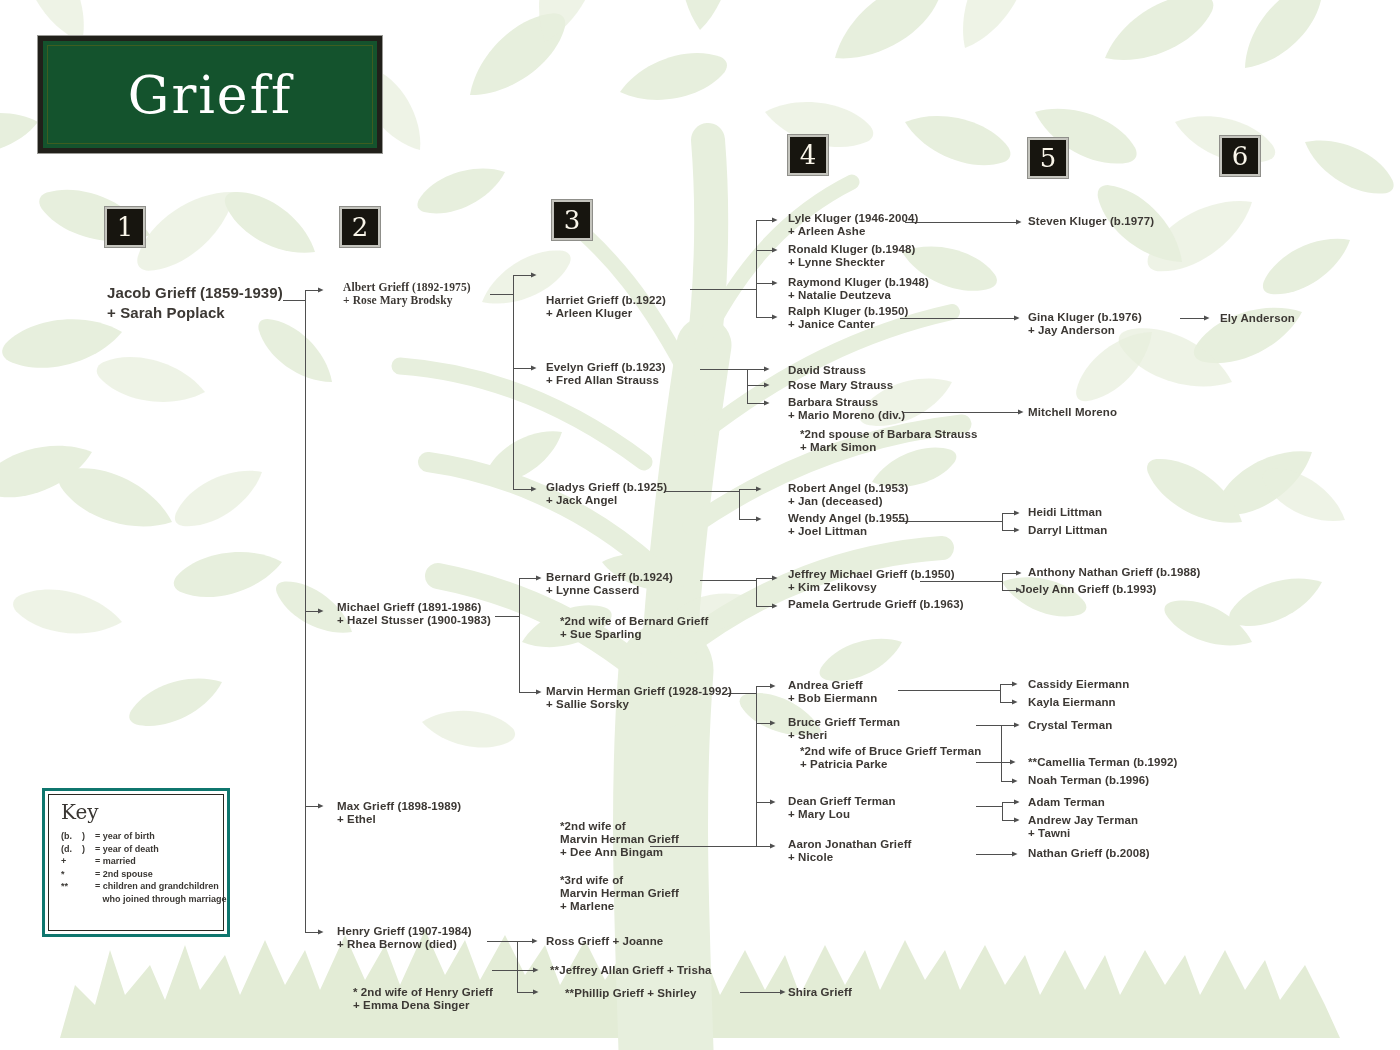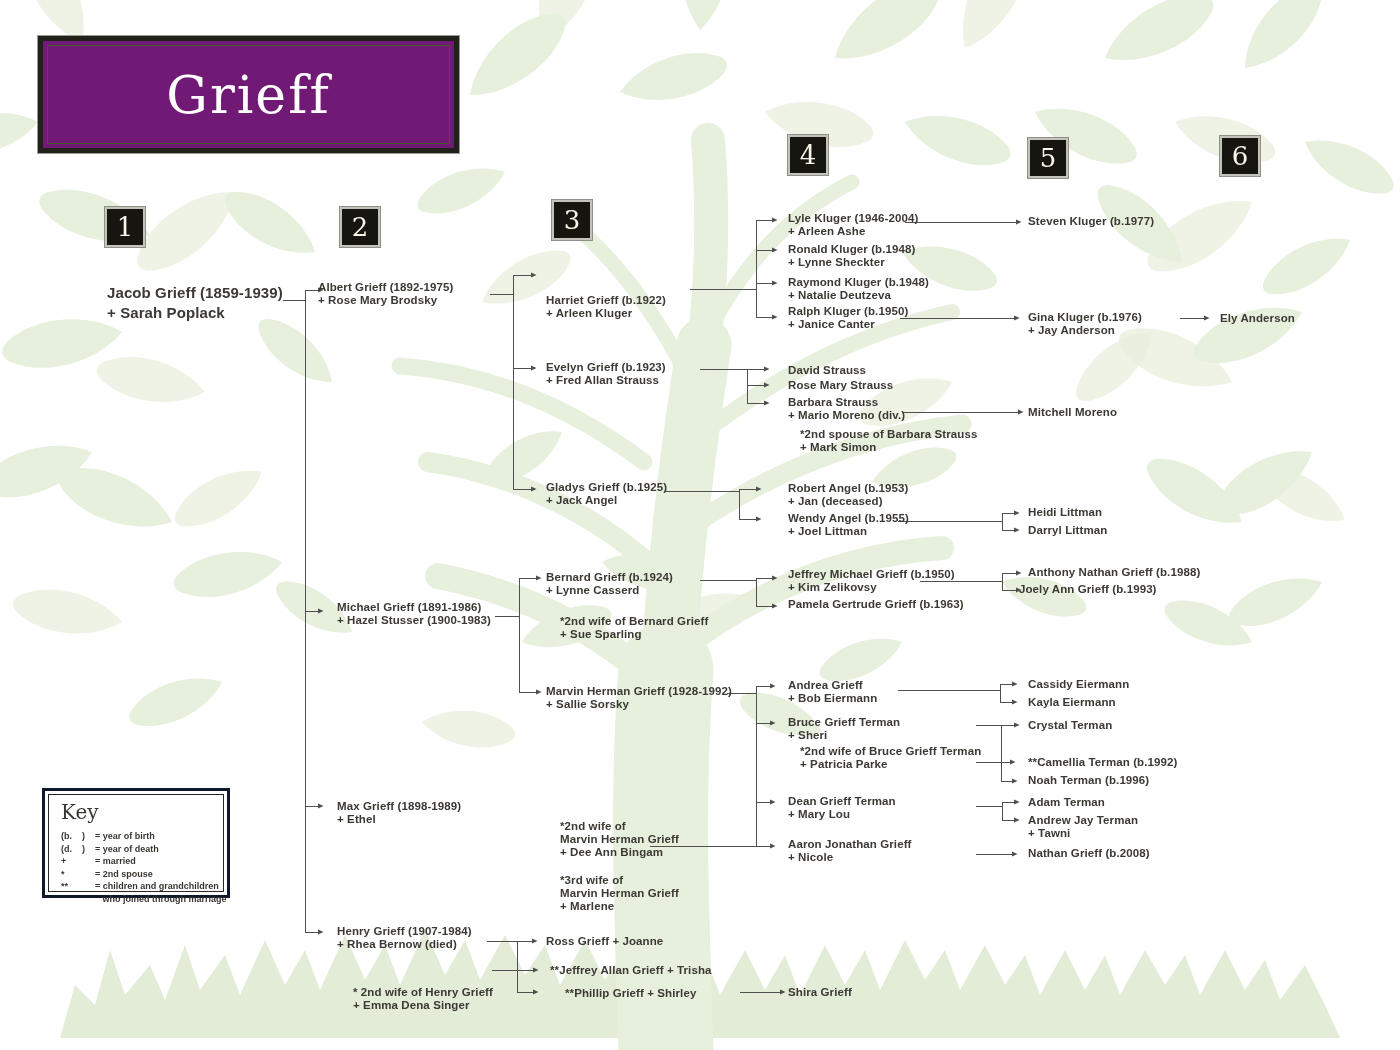--- a/index.html
+++ b/index.html
@@ -1,34 +1,34 @@
 <!DOCTYPE html>
 <html><head>
 <meta charset="utf-8">
 <style>
   html,body{margin:0;padding:0;background:#ffffff;}
   #stage{position:relative;width:1400px;height:1050px;background:#ffffff;overflow:hidden;
          font-family:"Liberation Sans",sans-serif;}
   svg.layer{position:absolute;left:0;top:0;}
   
-  .banner{position:absolute;left:38px;top:36px;width:421px;height:117px;background:#701a75;
+  .banner{position:absolute;left:38px;top:36px;width:344px;height:117px;background:#14532d;
           border:5px solid #21201a;box-sizing:border-box;box-shadow:0 0 0 1px #9a9a96;z-index:5;}
   .banner-inner{position:absolute;inset:4px;border:1px solid #3e5d20;display:flex;align-items:center;justify-content:center;}
   .banner-title{font-family:"DejaVu Serif",serif;color:#ffffff;font-size:52px;letter-spacing:2px;}
   
   .genmark{position:absolute;width:36px;height:36px;background:#17150f;border:2px solid #c4c4bd;
            box-shadow:0 0 0 1px #8f8f8a;color:#faf6ea;font-family:"DejaVu Serif",serif;font-size:26px;
            display:flex;align-items:center;justify-content:center;z-index:5;}
   
   .person{position:absolute;font-size:11.5px;line-height:13px;font-weight:700;color:#3c3834;
           letter-spacing:.1px;white-space:nowrap;z-index:6;}
   .person.large{font-size:15px;line-height:20px;}
   
-  .keybox{position:absolute;left:42px;top:788px;width:188px;height:110px;background:#ffffff;
-          border:3px solid #0f172a;box-sizing:border-box;z-index:5;}
+  .keybox{position:absolute;left:42px;top:788px;width:188px;height:149px;background:#ffffff;
+          border:3px solid #0f766e;box-sizing:border-box;z-index:5;}
   .keybox-inner{position:absolute;inset:3px;border:1px solid #2a2823;padding:5px 10px 0 12px;}
   .key-title{font-family:"DejaVu Serif",serif;font-size:20px;color:#3a3733;margin-bottom:6px;}
   .key-row{display:flex;font-size:9px;line-height:12.5px;font-weight:700;color:#3a3733;}
   .key-sym{width:34px;white-space:pre;flex:none;}
   .key-meaning{white-space:pre;}
 </style>
 </head>
 <body>
 
 <div id="stage">
@@ -239,21 +239,21 @@
       <div class="genmark" style="left: 105px; top: 207px;">1</div>
       <div class="genmark" style="left: 340px; top: 207px;">2</div>
       <div class="genmark" style="left: 552px; top: 200px;">3</div>
       <div class="genmark" style="left: 788px; top: 135px;">4</div>
       <div class="genmark" style="left: 1028px; top: 138px;">5</div>
       <div class="genmark" style="left: 1220px; top: 136px;">6</div>
       <div class="person large" style="left: 107px; top: 283px;">
         <div>Jacob Grieff (1859-1939)</div>
         <div>+ Sarah Poplack</div>
       </div>
-      <div class="person" style="left: 318px; top: 281px;">
+      <div class="person" style="left: 343px; top: 281px; font-family: Liberation Serif, serif;">
         <div>Albert Grieff (1892-1975)</div>
         <div>+ Rose Mary Brodsky</div>
       </div>
       <div class="person" style="left: 337px; top: 601px;">
         <div>Michael Grieff (1891-1986)</div>
         <div>+ Hazel Stusser (1900-1983)</div>
       </div>
       <div class="person" style="left: 337px; top: 800px;">
         <div>Max Grieff (1898-1989)</div>
         <div>+ Ethel</div>

